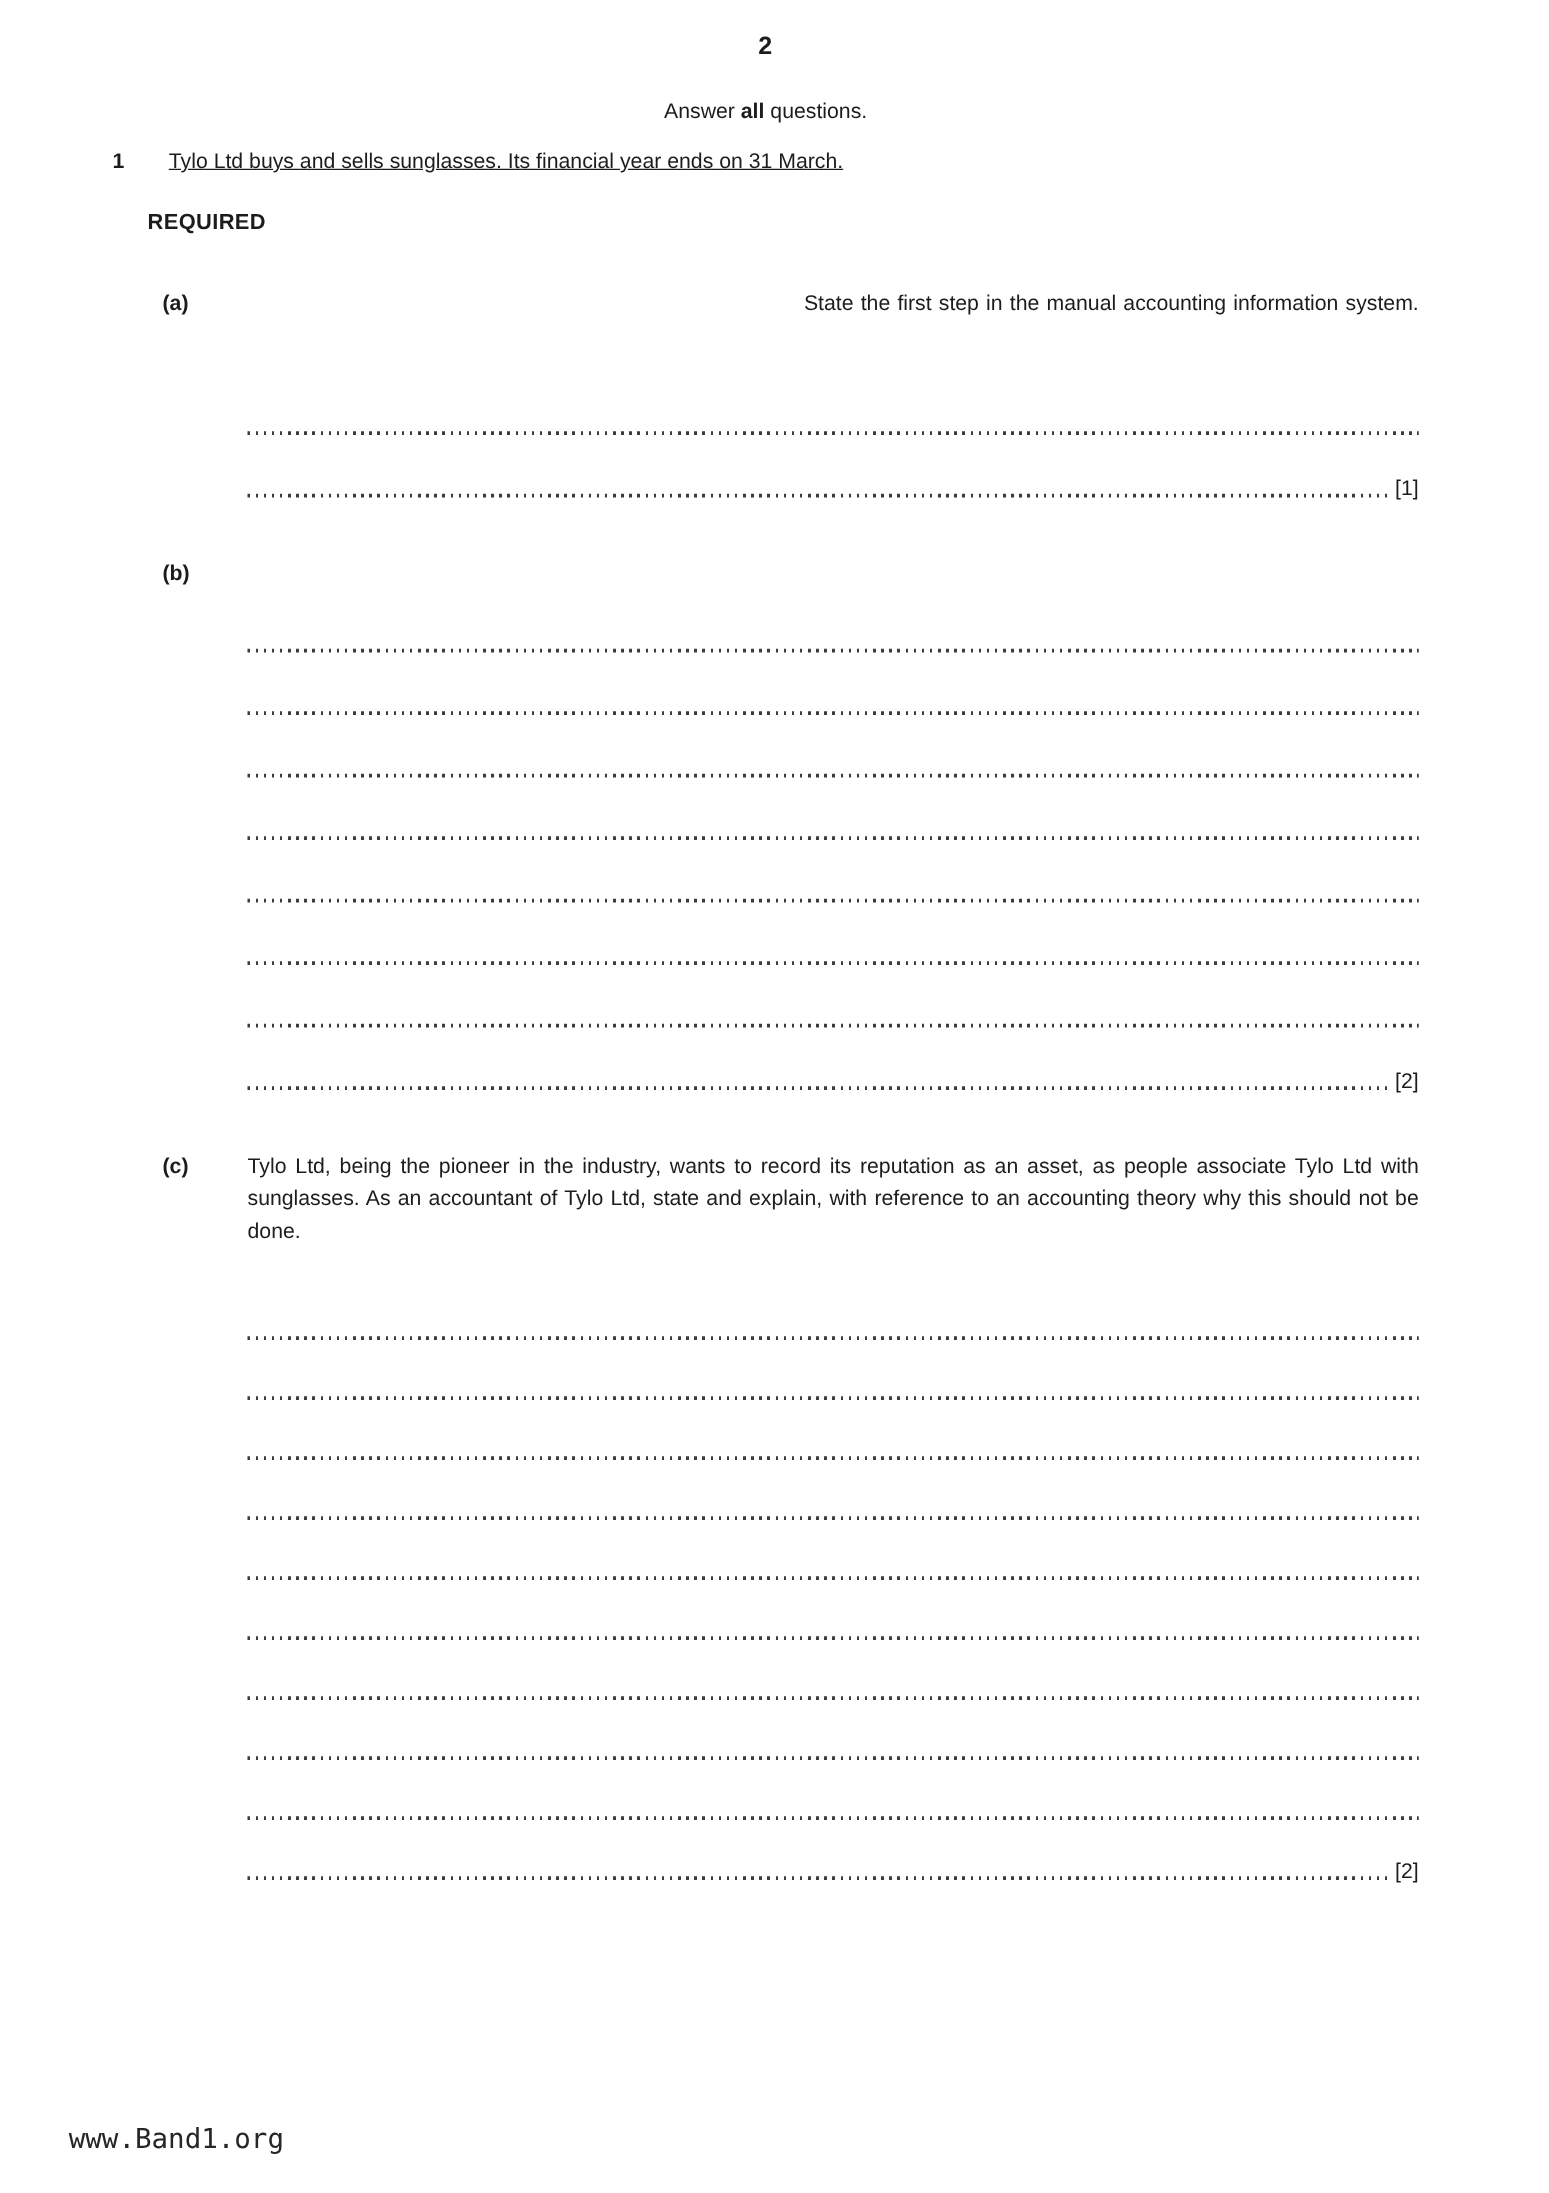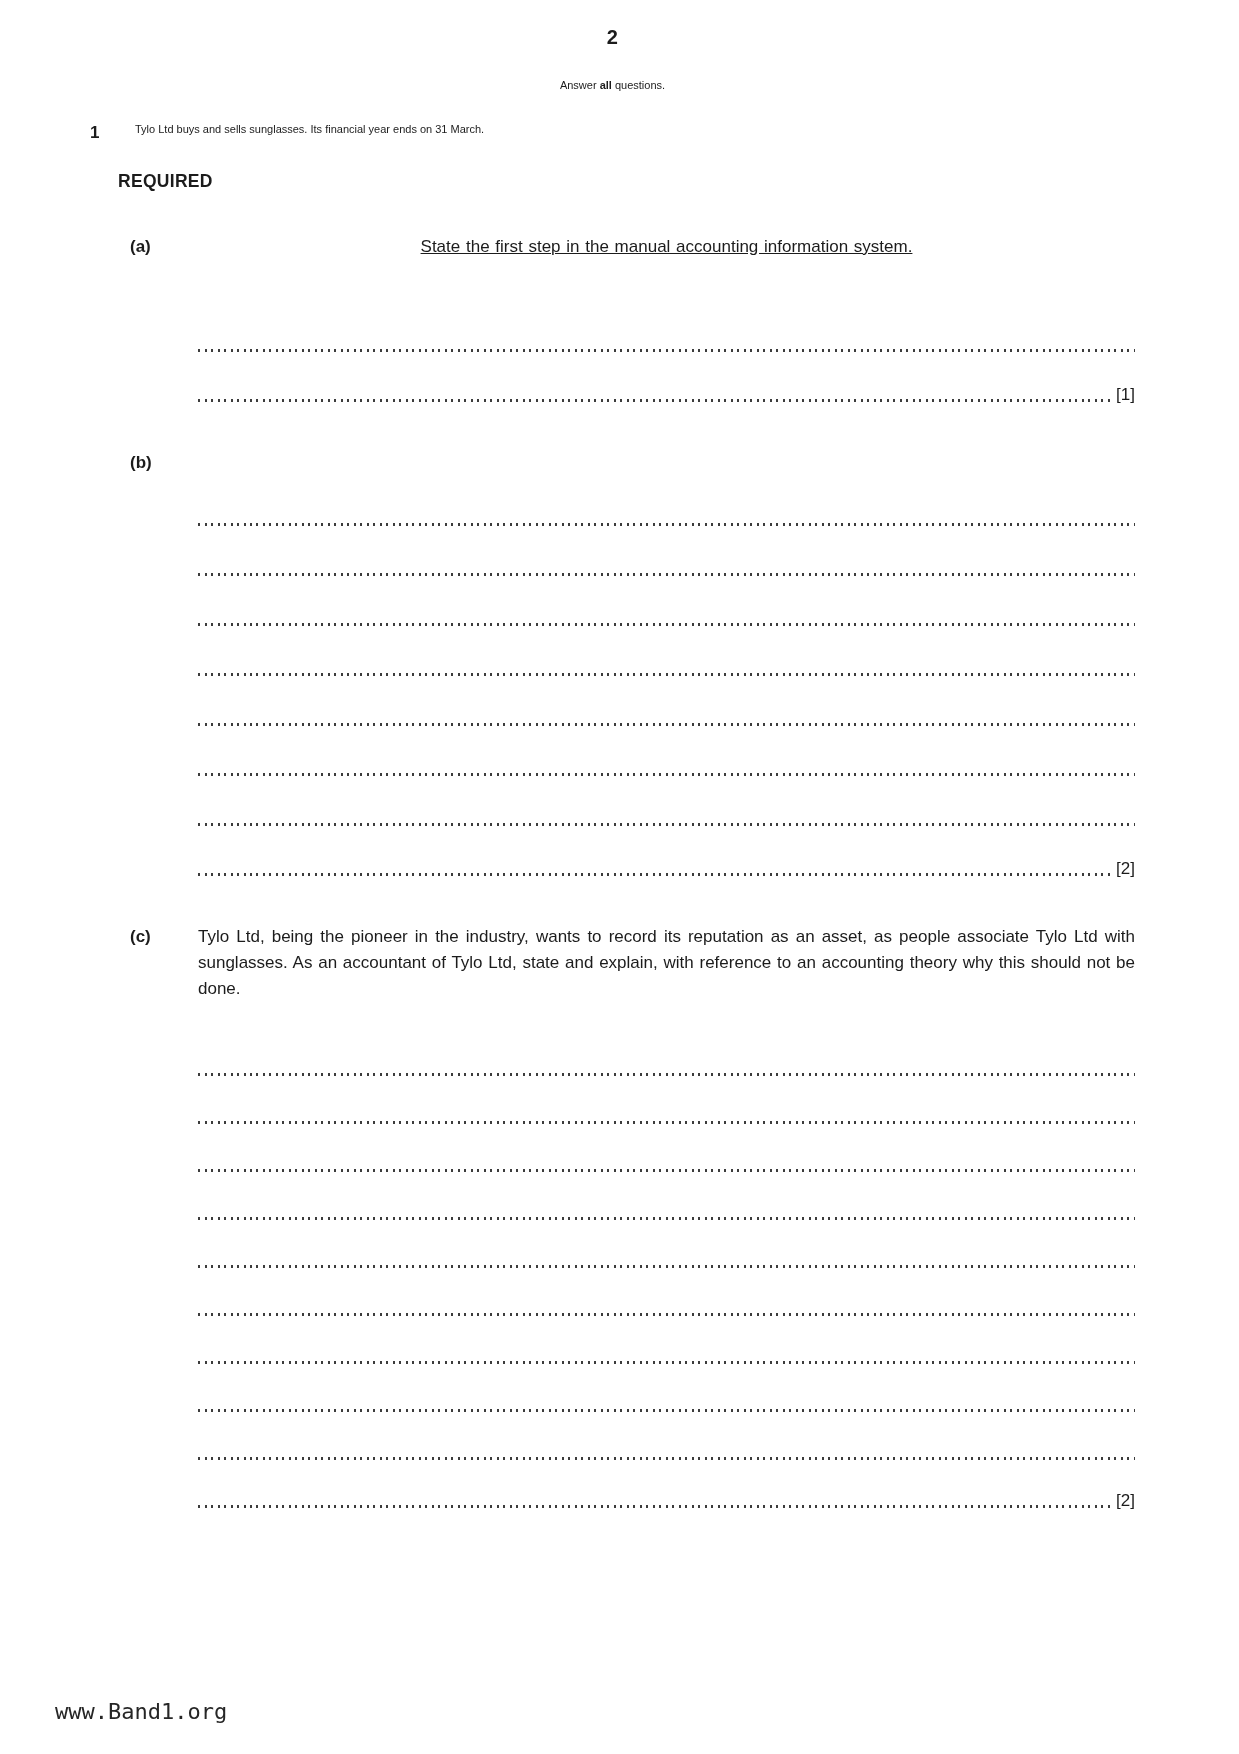--- a/index.html
+++ b/index.html
@@ -25,36 +25,37 @@
   }
   .page-number {
     text-align: center;
     font-weight: bold;
     font-size: 20px;
     letter-spacing: 0.5px;
     margin-bottom: 30px;
   }
   .instruction {
     text-align: center;
-    font-size: 11px;
-    margin-bottom: 32px;
+    font-size: 17px;
+    margin-bottom: 20px;
   }
   .q-row {
     display: flex;
     margin-bottom: 28px;
   }
   .q-num {
     width: 45px;
     flex: 0 0 45px;
     font-weight: bold;
     font-size: 17px;
   }
   .q-intro {
-    font-size: 11px;
+    font-size: 17px;
     flex: 1;
+    text-decoration: underline;
   }
   .required {
     margin-left: 28px;
     font-weight: bold;
     font-size: 17.5px;
     letter-spacing: 0.3px;
     margin-bottom: 42px;
   }
   .part {
     display: flex;
@@ -74,22 +75,21 @@
     flex: 1;
     min-width: 0;
   }
   .part-text {
     font-size: 17px;
     line-height: 26px;
     text-align: justify;
     word-spacing: 1px;
   }
   .part-text.short {
-    text-align: center;
-    text-decoration: underline;
+    text-align: right;
   }
   .answer-block {
     margin-top: 42px;
   }
   .answer-block.tight {
     margin-top: 26px;
   }
   .answer-row {
     display: flex;
     align-items: flex-end;

